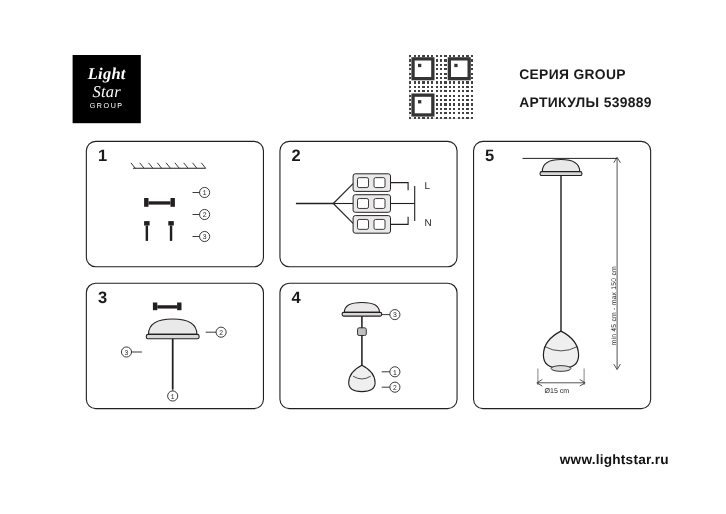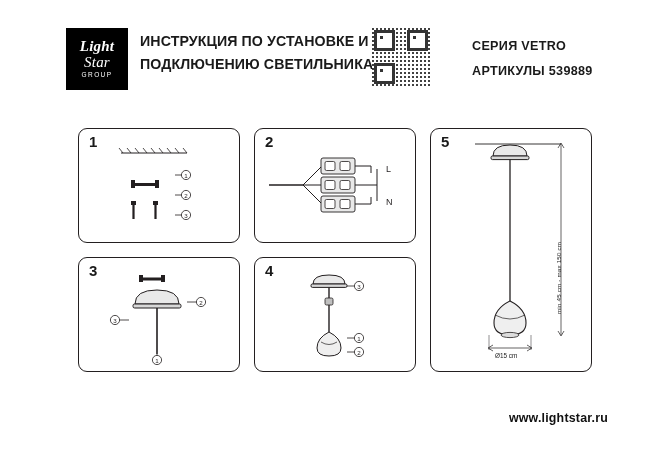--- a/index.html
+++ b/index.html
@@ -18,21 +18,21 @@
   .sheet {
     position: absolute;
     left: 0; top: 0;
     width: 660px; height: 467px;
     background: #fff;
   }
 
   
   .header {
     position: absolute;
-    left: 66px; top: 28px;
+    left: 66px; top: 50px;
     width: 528px; height: 62px; padding-left: 24px;
   }
   .logo {
     position: absolute;
     left: 0; top: 0;
     width: 62px; height: 62px;
     background: #000;
     color: #fff;
     display: flex;
     flex-direction: column;
@@ -165,39 +165,35 @@
 <div class="sheet">
 
   <div class="header">
 
     <div class="logo">
       <div class="l1">Light</div>
       <div class="l2">Star</div>
       <div class="l3">GROUP</div>
     </div>
 
-    <div class="title">
-      <div class="tline">ИНСТРУКЦИЯ ПО УСТАНОВКЕ И</div>
-      <div class="tline">ПОДКЛЮЧЕНИЮ СВЕТИЛЬНИКА</div>
-    </div>
 
     <div class="qrbox">
       <div class="qr-fin tl">
           <i></i>
         </div>
       <div class="qr-fin tr">
           <i></i>
         </div>
       <div class="qr-fin bl">
           <i></i>
         </div>
     </div>
 
     <div class="series">
-      <div class="sline">СЕРИЯ VETRO</div>
+      <div class="sline">СЕРИЯ GROUP</div>
       <div class="sline">АРТИКУЛЫ 539889</div>
     </div>
   </div>
 
   <div class="panel" id="panel1">
     <div class="num">1</div>
     <svg width="160" height="113" viewBox="0 0 160 113">
 
       <line x1="42" y1="24" x2="108" y2="24" stroke="#231f20" stroke-width="1"></line>
       <g stroke="#231f20" stroke-width=".8">

